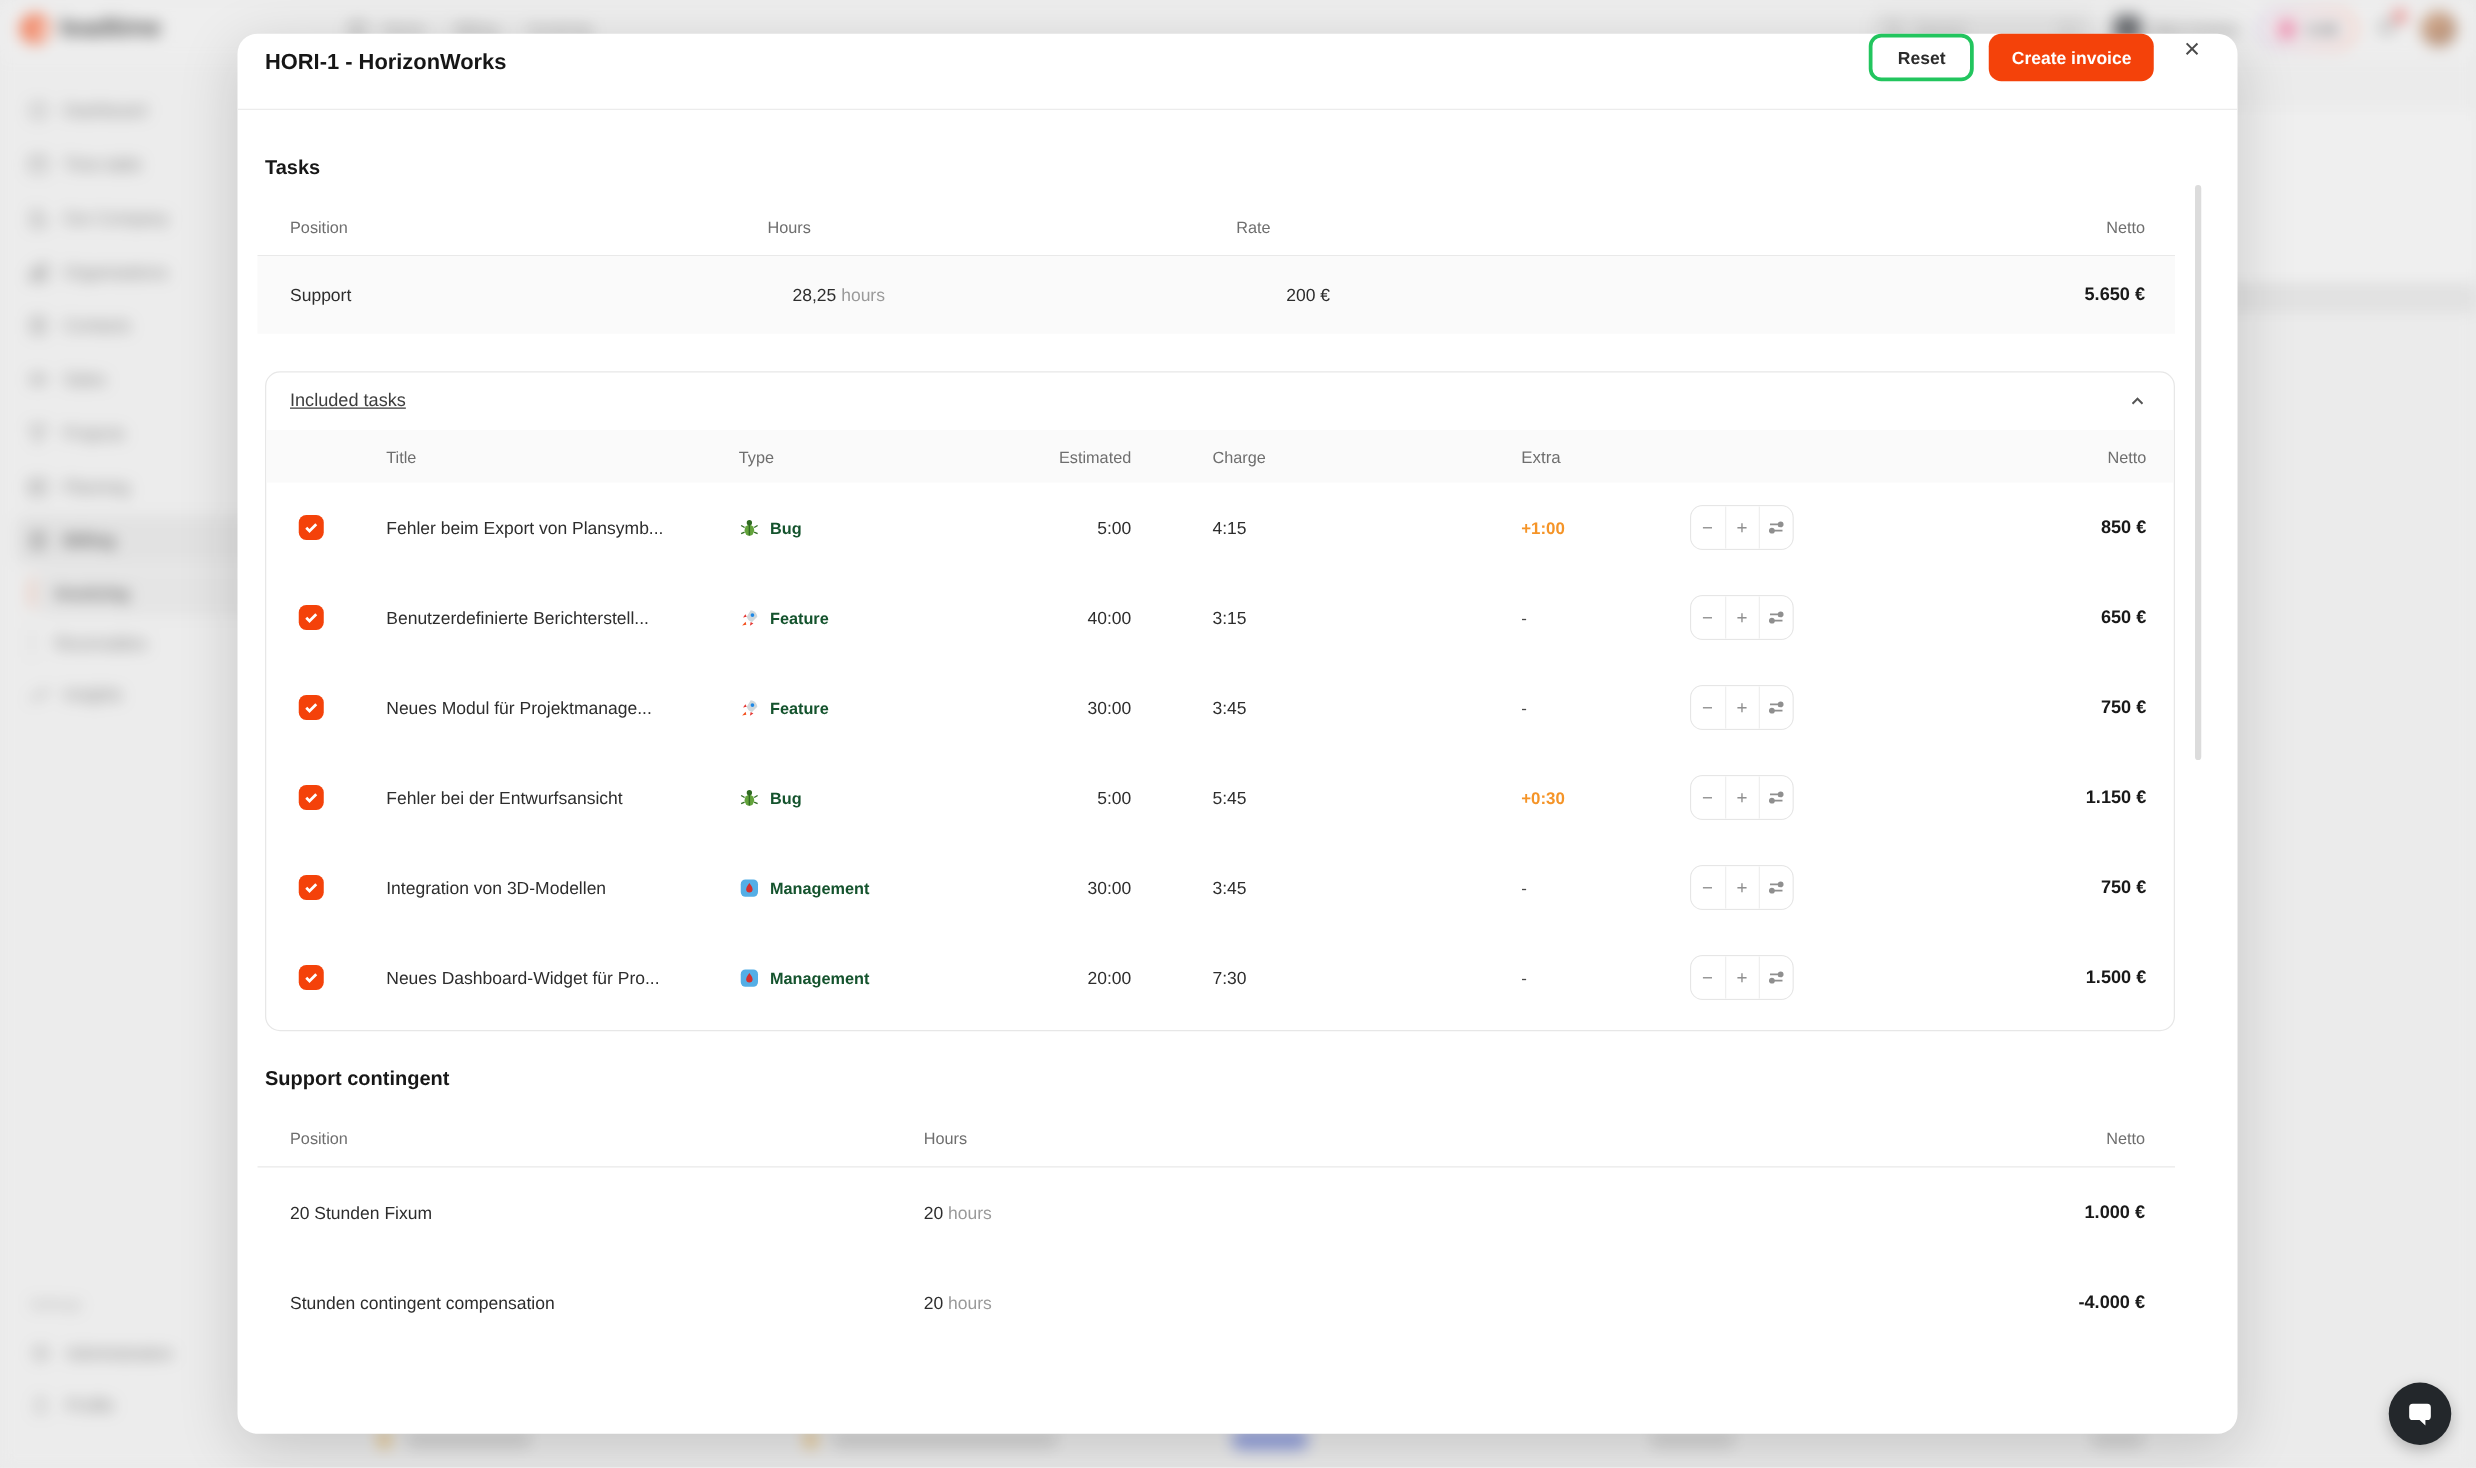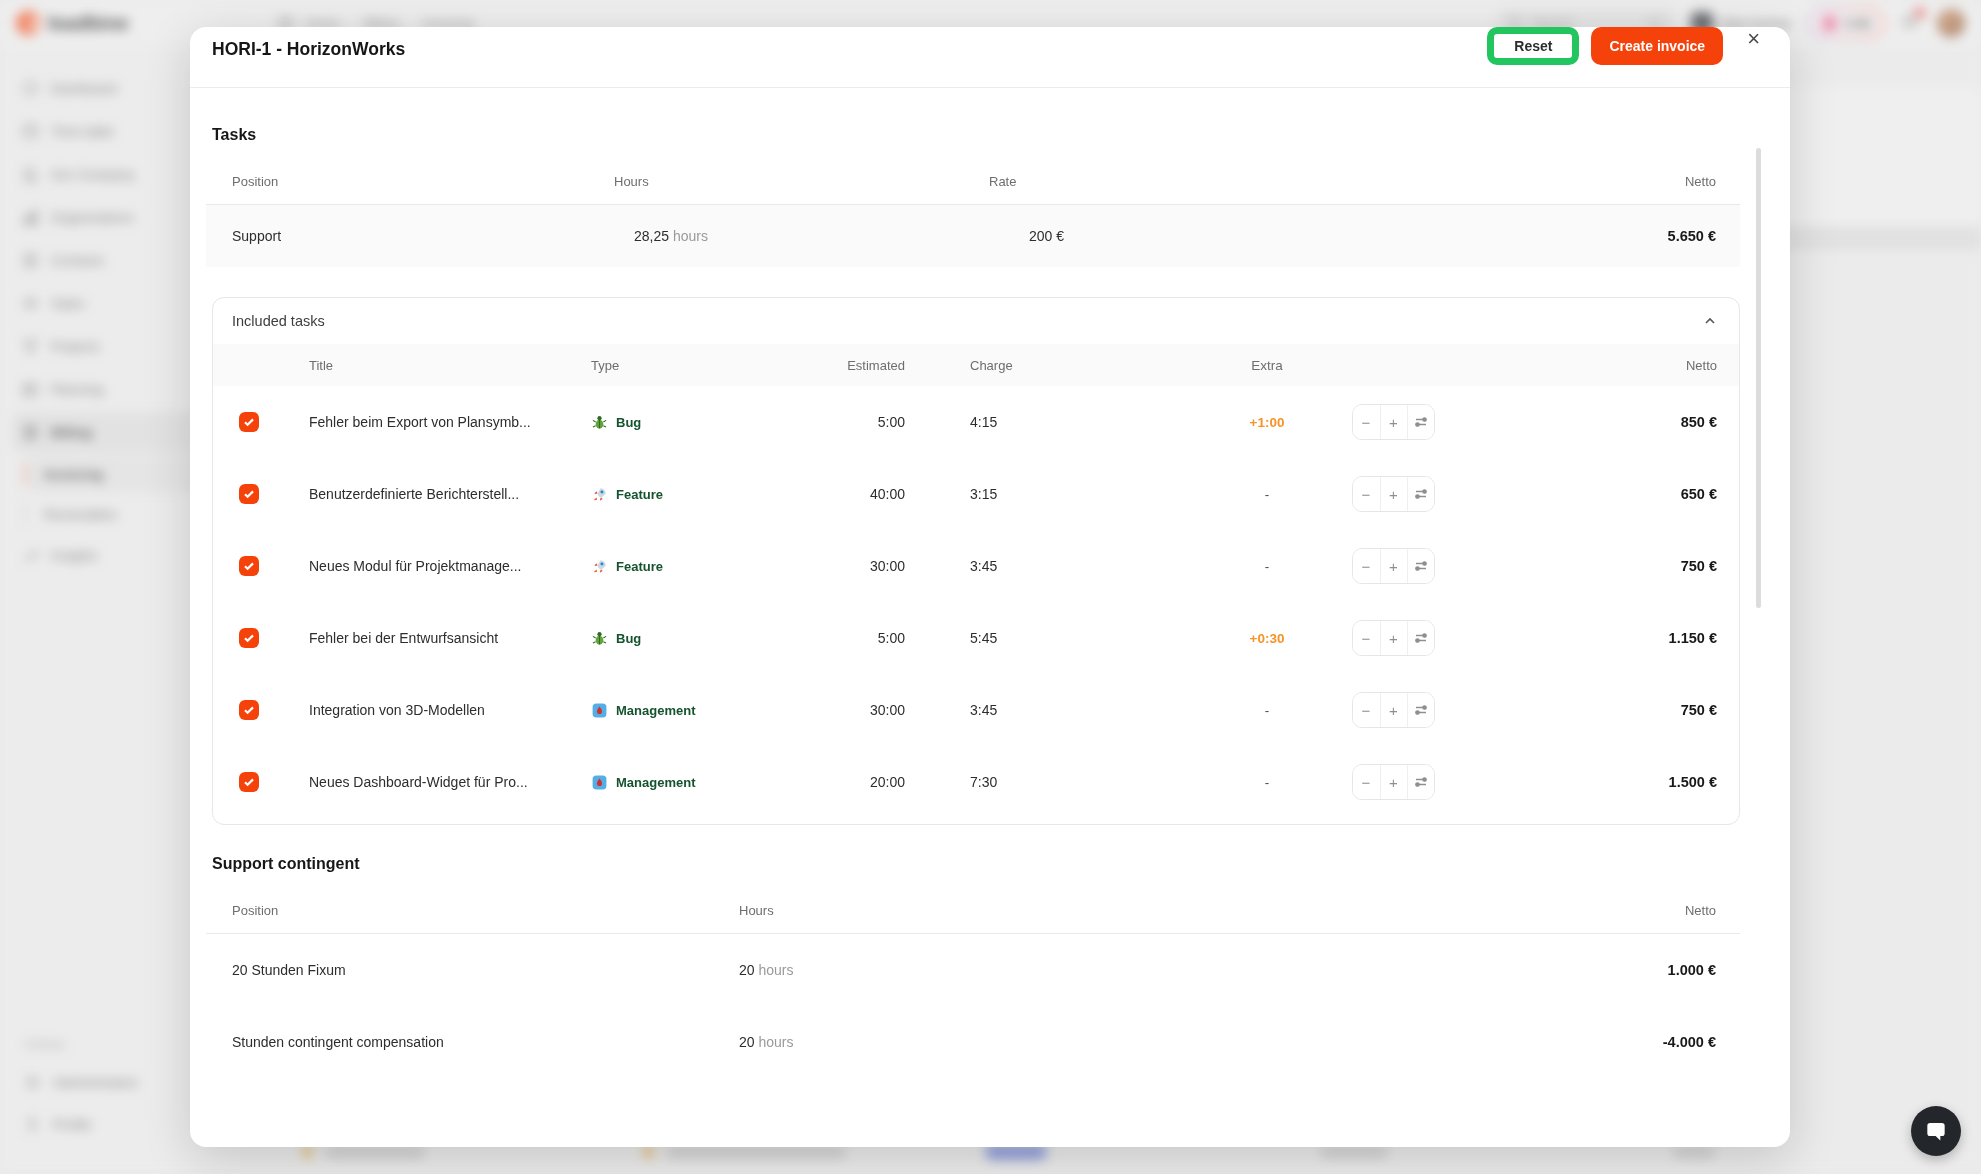--- a/index.html
+++ b/index.html
@@ -48,44 +48,44 @@
   .bgrow-badge{position:absolute;bottom:14px;height:16px;border-radius:8px;background:#6b7fd6;}
 
   
   .overlay{position:absolute;inset:0;background:rgba(237,237,237,0.32);}
 
   
   .modal{position:absolute;left:190px;top:27px;width:1600px;height:1120px;background:#fff;border-radius:16px;
          box-shadow:0 12px 48px rgba(0,0,0,0.16);}
   .m-header{height:61px;display:flex;align-items:flex-start;padding:0 24px 0 22px;border-bottom:1px solid #ececec;}
   .m-title{flex:1;font-size:17.5px;font-weight:700;color:#161616;}
-  .btn-reset{height:38px;padding:0 20px;border:7px solid #22c55e;border-radius:10px;background:#fff;font-size:14px;font-weight:600;color:#2c2c2c;font-family:inherit;cursor:pointer;}
+  .btn-reset{height:38px;padding:0 20px;border:3px solid #22c55e;border-radius:10px;background:#fff;font-size:14px;font-weight:600;color:#2c2c2c;font-family:inherit;cursor:pointer;}
   .btn-create{height:38px;padding:0 18px;border:none;border-radius:10px;background:#f4420a;color:#fff;font-size:14px;font-weight:700;margin-left:12px;font-family:inherit;cursor:pointer;}
   .btn-close{margin-left:18px;background:none;border:none;font-size:22px;color:#4a4a4a;line-height:1;cursor:pointer;font-family:inherit;}
   .m-body{padding:0 50px 0 16px;margin-top:25px;}
   .sec-heading{font-size:16px;font-weight:700;color:#171717;margin:30px 0 14px 6px;}
   .sec-heading.first{margin-top:38px;}
 
   .t-header,.t-row{display:grid;grid-template-columns:408px 375px 322px 1fr;align-items:center;}
   .t-header{height:47px;border-bottom:1px solid #e9e9e9;font-size:13px;color:#6e6e6e;}
   .t-row{height:62px;background:#fafafa;font-size:14px;color:#2d2d2d;gap:20px;}
   .cell-pos{padding-left:26px;}
   .cell-netto{text-align:right;padding-right:24px;}
   .t-row .cell-netto,.s-row .cell-netto{font-weight:700;font-size:14.5px;color:#191919;}
   .muted{color:#9a9a9a;}
 
   .panel{margin:30px 0 0 6px;border:1px solid #e7e7e7;border-radius:12px;overflow:hidden;padding-bottom:6px;}
-  .panel-header{height:46px;display:flex;align-items:center;justify-content:space-between;padding:0 22px 0 19px;font-size:14.5px;color:#3d3d3d;cursor:pointer;}
+  .panel-header{height:46px;display:flex;align-items:center;justify-content:space-between;padding:0 22px 0 19px;font-size:14.5px;color:#3d3d3d;cursor:pointer;text-decoration:underline;}
   .i-header,.i-row{display:grid;grid-template-columns:96px 282px 242px 86px 298px 100px 152px 1fr;align-items:center;}
   .i-header{height:42px;background:#fafafa;font-size:13px;color:#6e6e6e;}
   .i-row{height:72px;font-size:14px;color:#2d2d2d;}
   .h-title{grid-column:2;}
   .c-est{text-align:right;padding-right:14px;white-space:nowrap;overflow:hidden;}
   .c-charge{padding-left:51px;}
-  .c-extra{text-align:center;font-size:13.5px;}
+  .c-extra{text-align:left;font-size:13.5px;}
   .extra-plus{color:#f59427;font-weight:600;}
   .extra-dash{color:#4a4a4a;}
   .c-netto{text-align:right;padding-right:22px;font-weight:700;font-size:14.5px;color:#191919;}
   .i-header .c-netto,.t-header .cell-netto,.s-header .cell-netto{font-weight:400;font-size:13px;color:#6e6e6e;}
   .c-type{display:flex;align-items:center;gap:8px;}
   .type-label{font-size:13px;font-weight:700;color:#14532d;}
   .ticon{width:17px;height:17px;flex:none;display:inline-flex;}
 
   .checkbox{width:20px;height:20px;border-radius:6px;background:#f4420a;display:inline-flex;align-items:center;justify-content:center;margin-left:26px;cursor:pointer;}
   .c-step{display:flex;justify-content:center;}

